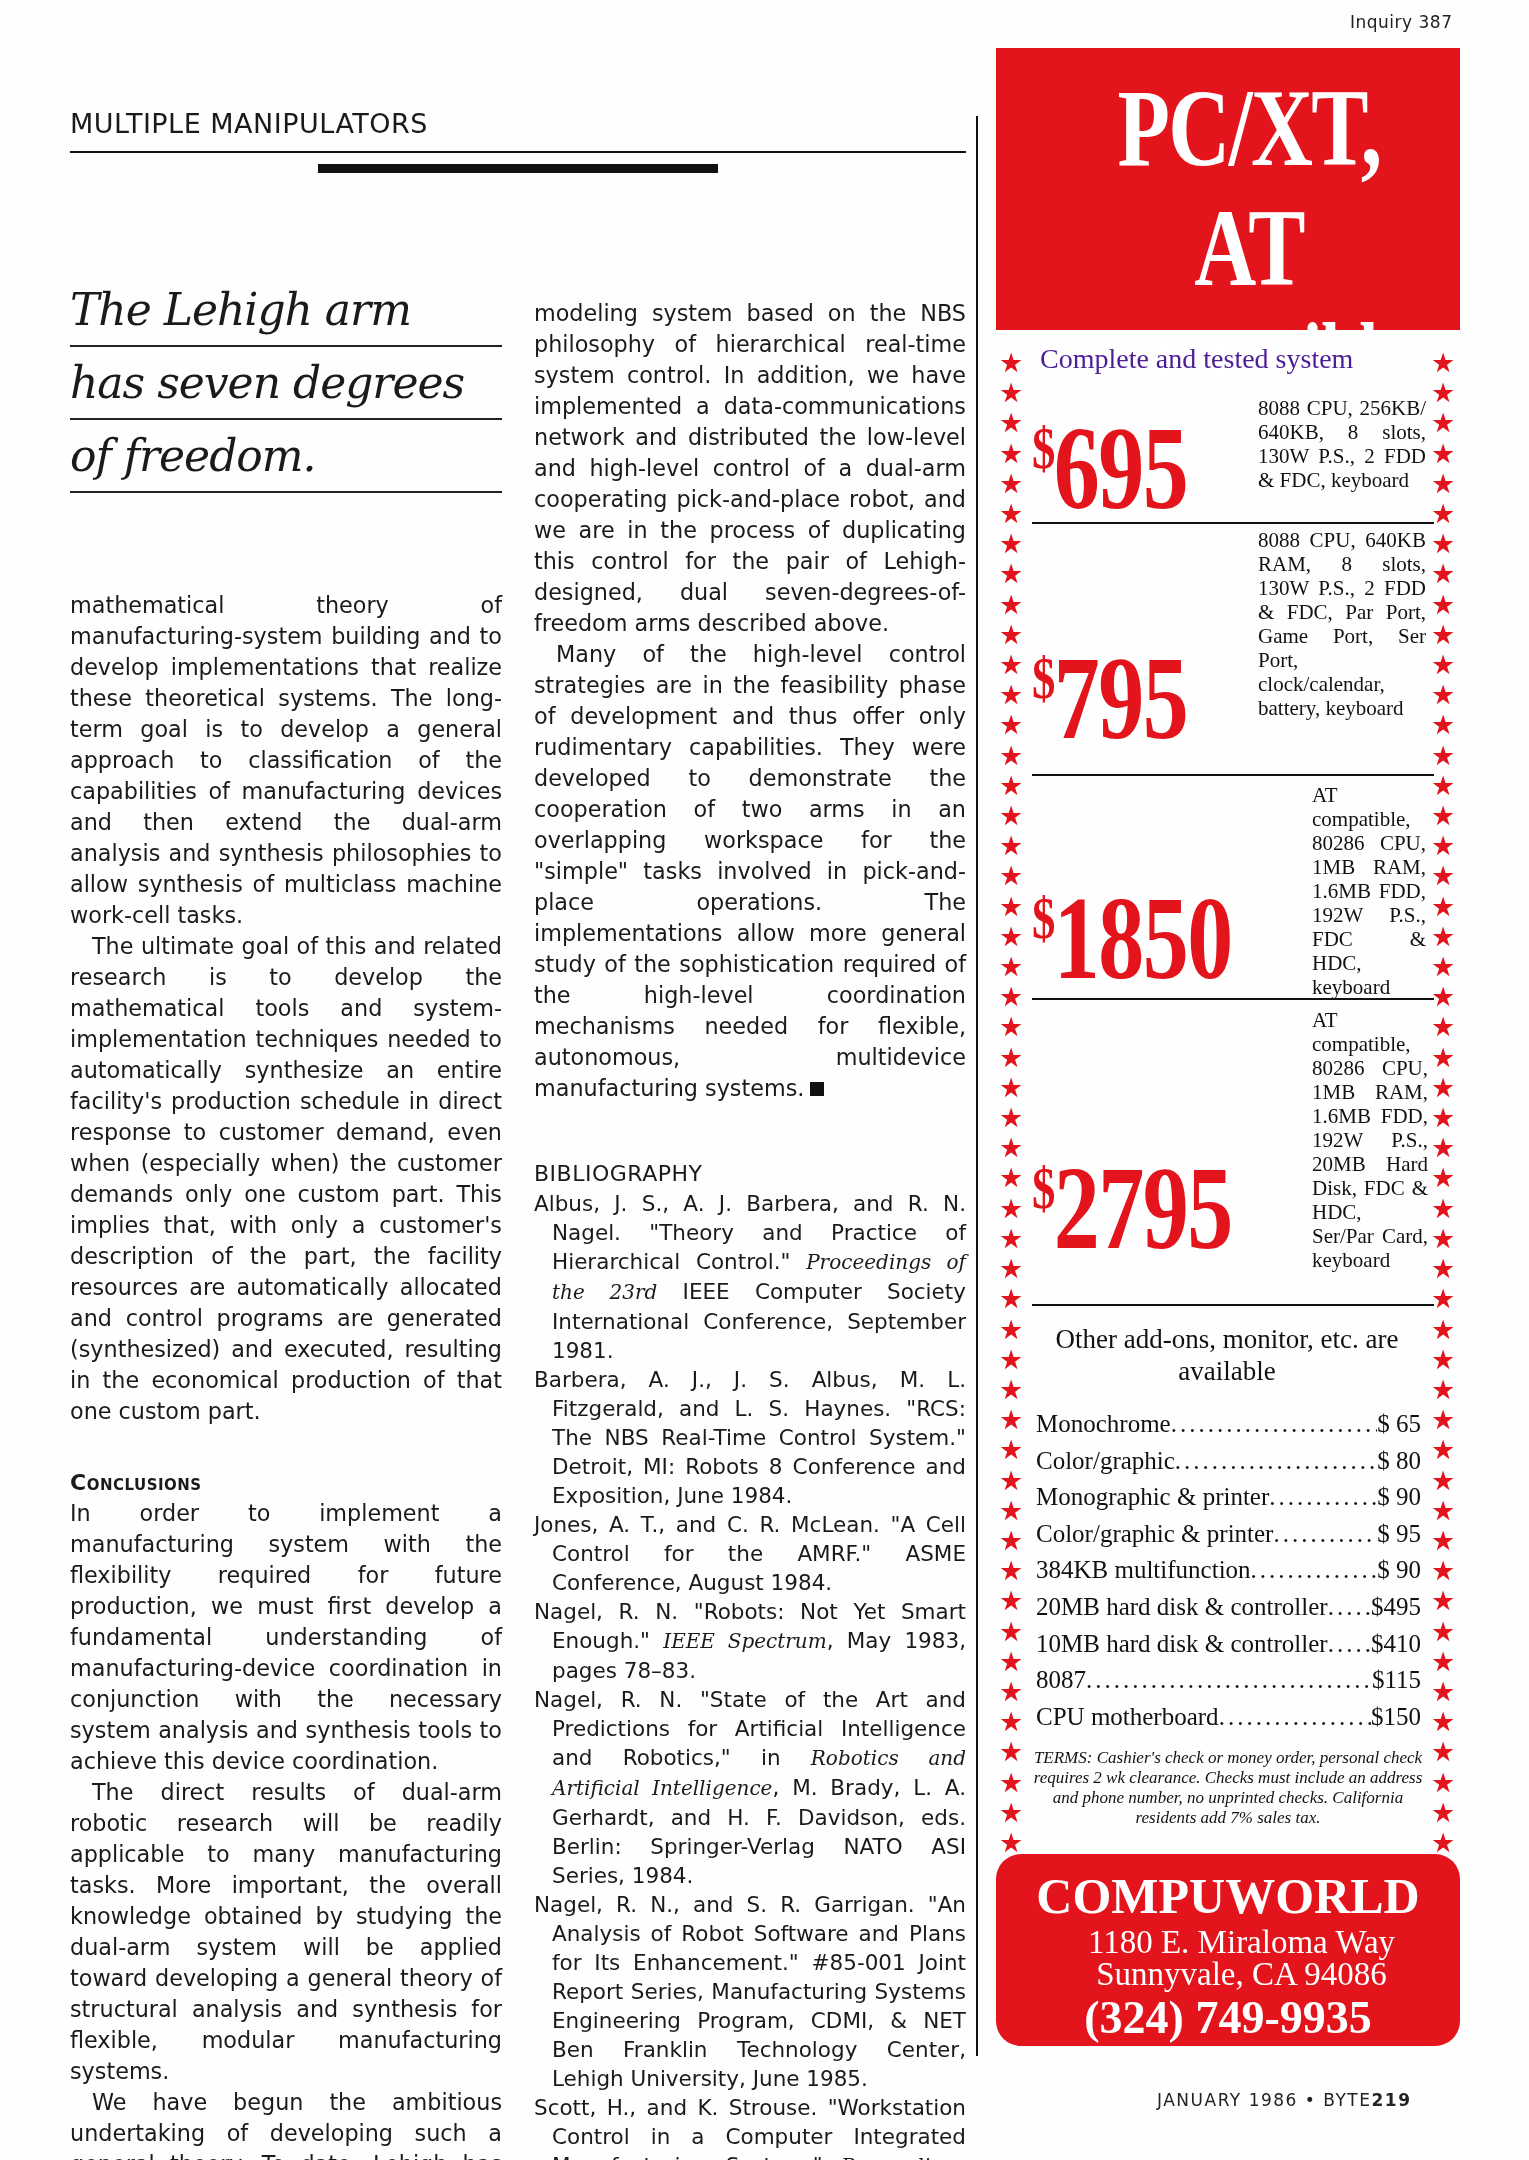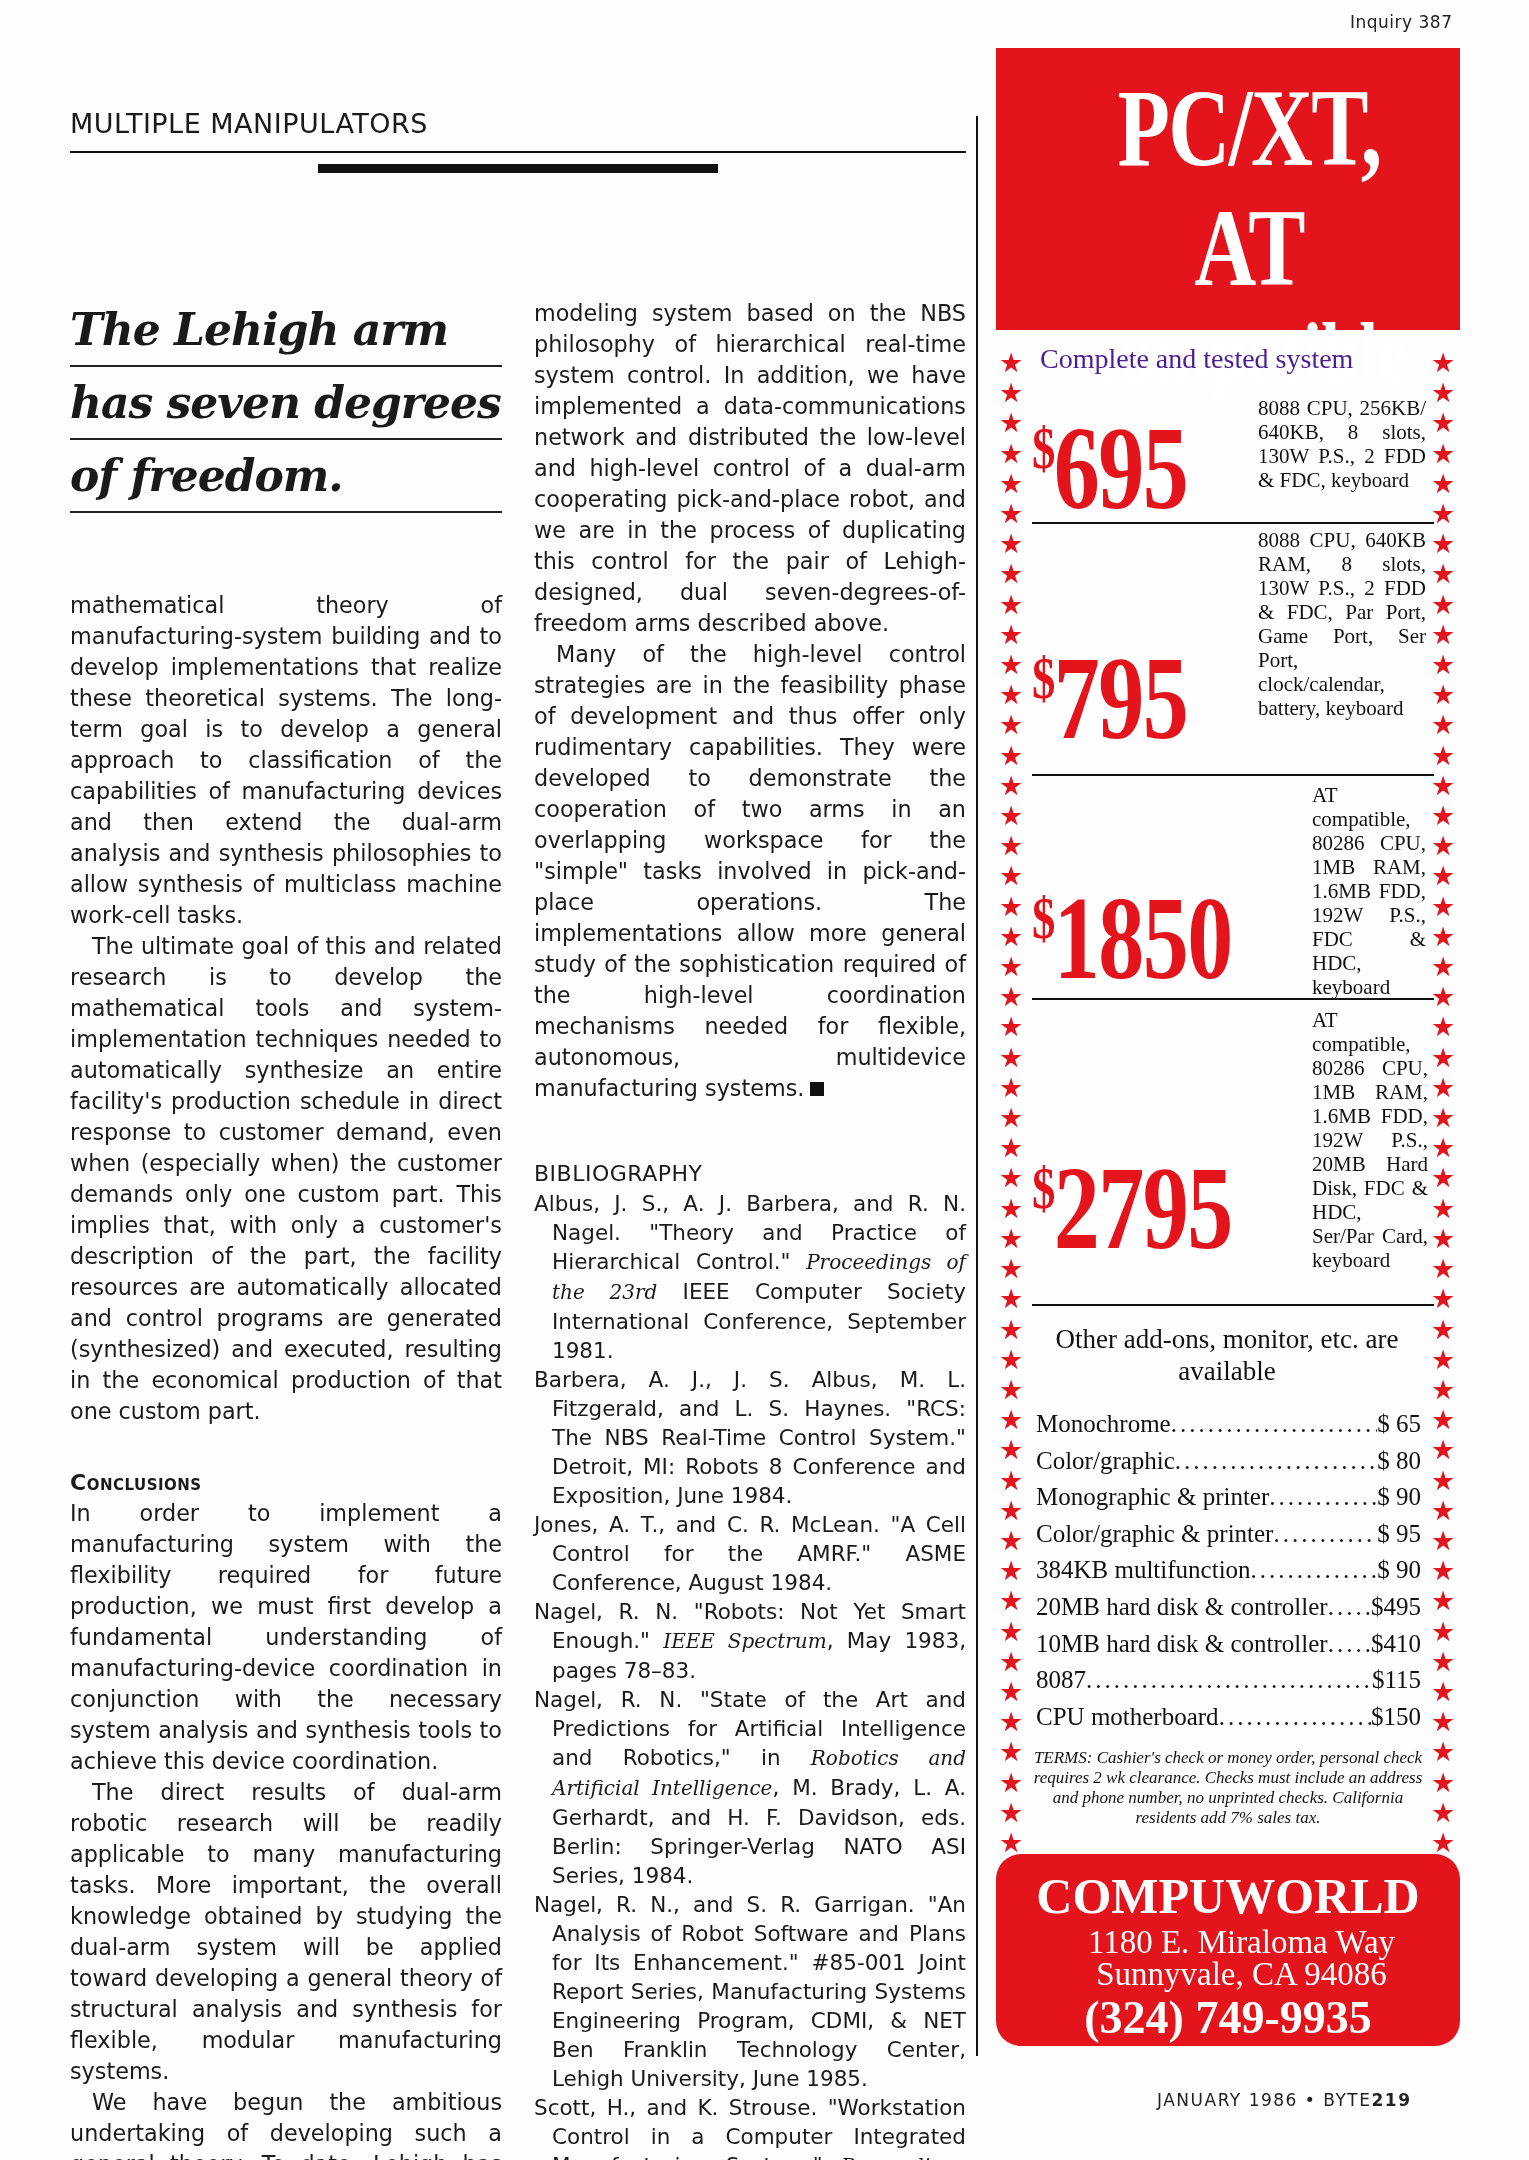--- a/index.html
+++ b/index.html
@@ -12,21 +12,21 @@
   .rule-thin { position: absolute; left: 70px; top: 151px; width: 896px; height: 2px; background: #111; }
   .rule-thick { position: absolute; left: 318px; top: 164px; width: 400px; height: 9px; background: #111; }
   .vrule { position: absolute; left: 976px; top: 116px; width: 2px; height: 1940px; background: #111; }
 
   .col { position: absolute; width: 432px; font-size: 22.3px; line-height: 31px; text-align: justify; }
   .col p { text-indent: 0; }
   .col p.ind { text-indent: 22px; }
   .col-left { left: 70px; top: 590px; }
   .col-mid { left: 534px; top: 298px; }
 
-  .pullquote { position: absolute; left: 70px; top: 294px; width: 432px; font-weight: bold; }
+  .pullquote { position: absolute; left: 70px; top: 274px; width: 432px; }
   .pq-line { font-family: "DejaVu Serif", serif; font-style: italic; font-size: 44px; line-height: 60px; height: 73px; border-bottom: 2px solid #222; padding-top: 6px; letter-spacing: -1px; }
 
   .cap-head { font-weight: bold; font-size: 22px; letter-spacing: 0.5px; margin-top: 40px; }
   .bib-head { font-size: 22px; margin-top: 54px; letter-spacing: 0.5px; }
   .bib-entry { font-size: 21.5px; line-height: 29px; padding-left: 18px; text-indent: -18px; text-align: justify; }
   .end-mark { display: inline-block; width: 14px; height: 14px; background: #111; margin-left: 6px; }
   i { font-style: italic; font-family: "DejaVu Serif", serif; font-size: 20px; }
 
   .ad { position: absolute; left: 996px; top: 48px; width: 464px; height: 1998px; font-family: "Liberation Serif", "DejaVu Serif", serif; }
   .ad-header { position: absolute; left: 0; top: 0; width: 464px; height: 282px; background: #e3141c; color: #fff; text-align: center; padding-left: 42px; }

